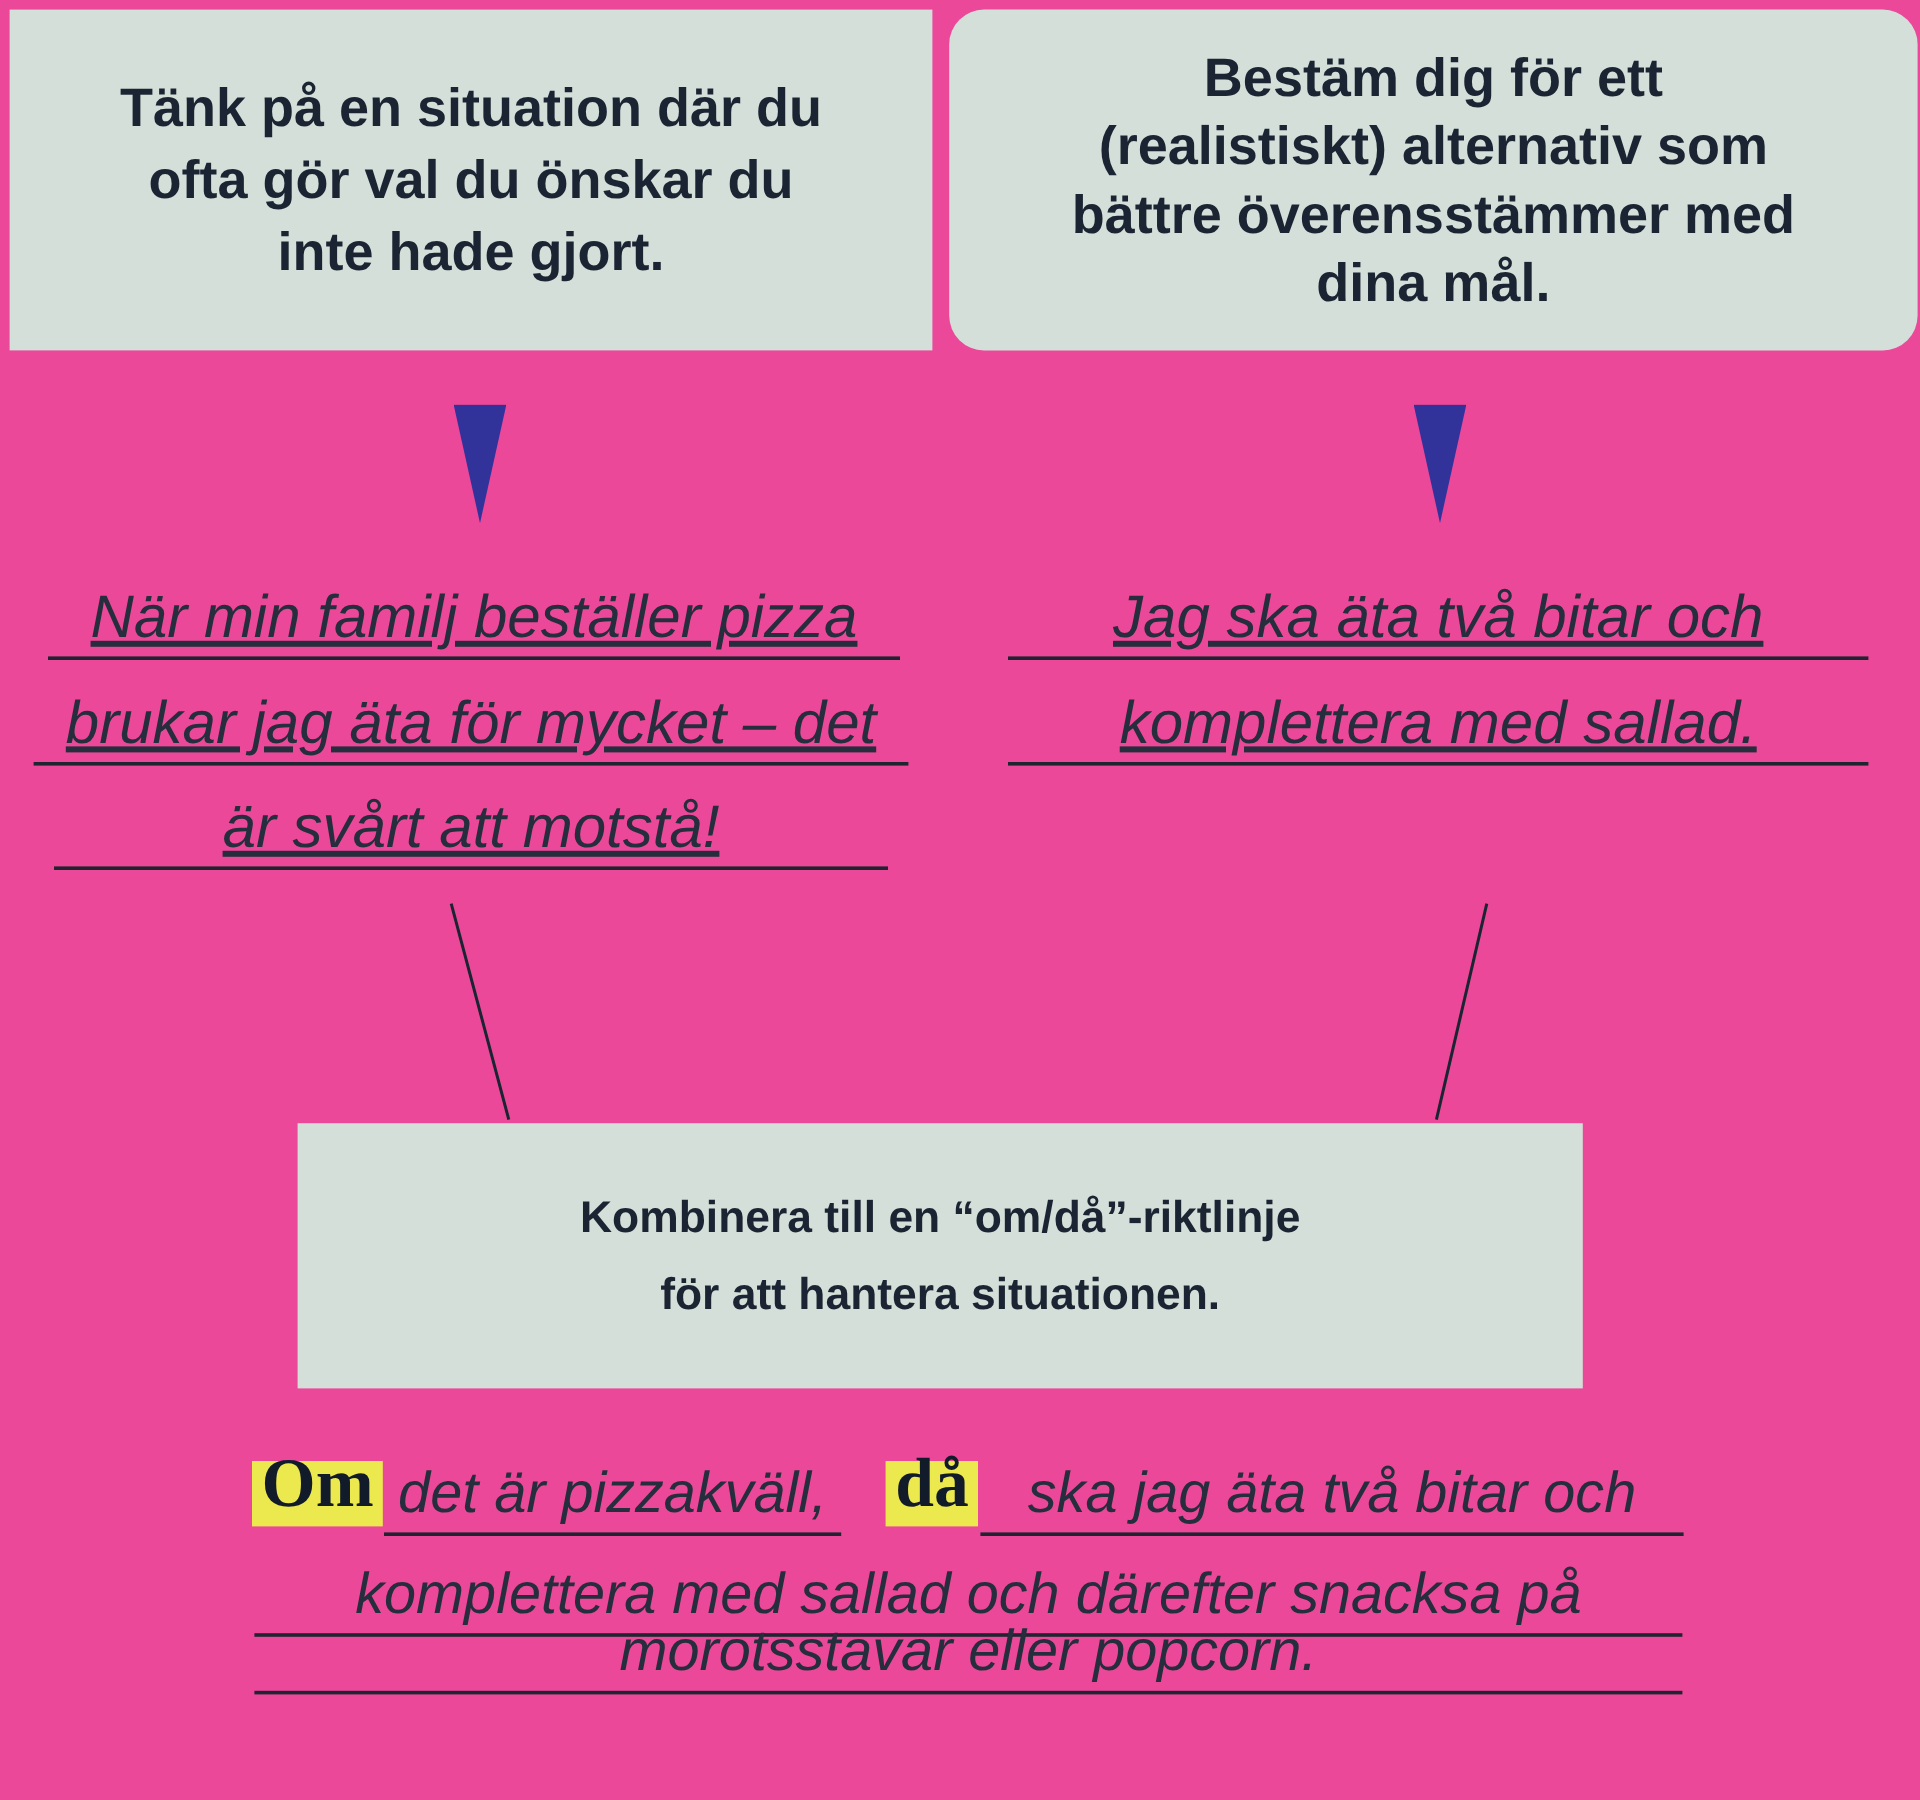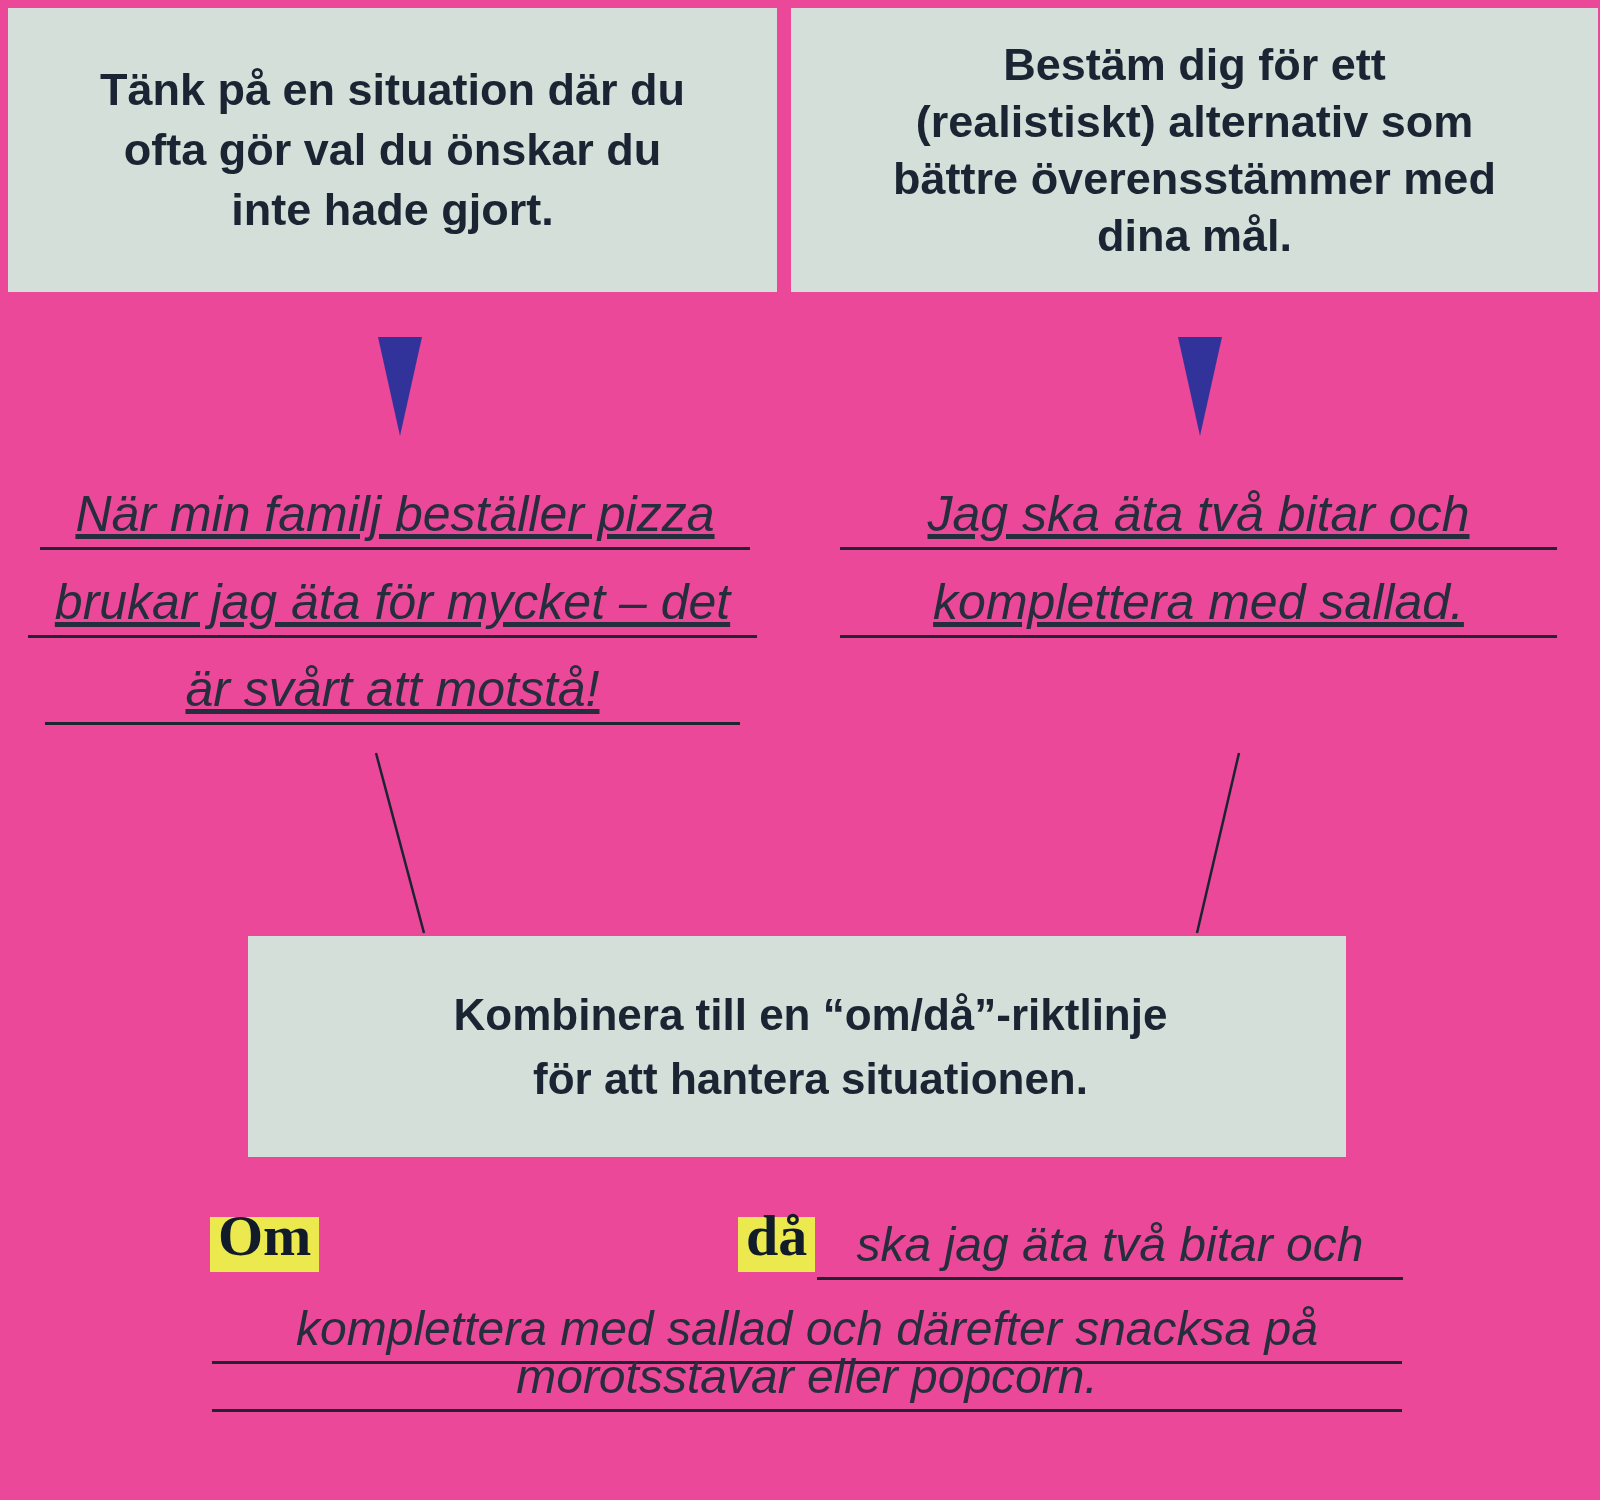--- a/index.html
+++ b/index.html
@@ -7,34 +7,34 @@
     position:relative;width:1600px;height:1500px;background:#ec4899;overflow:hidden;
     font-family:"Liberation Sans", sans-serif;
   }
   .green-box{
     position:absolute;background:#d4dfd9;color:#1b2432;
     display:flex;flex-direction:column;justify-content:center;align-items:center;
     text-align:center;font-weight:700;
   }
   .green-box .bx-line{white-space:nowrap;}
   #top-left-box{left:8px;top:8px;width:769px;height:284px;font-size:45px;line-height:60px;}
-  #top-right-box{left:791px;top:8px;width:807px;height:284px;font-size:45px;line-height:57px;}
+  #top-right-box{left:791px;top:8px;width:807px;height:284px;font-size:45px;line-height:57px;border-radius:29px;}
   .down-arrow{
     position:absolute;width:44px;height:99px;background:#32329b;
     clip-path:polygon(0% 0%, 100% 0%, 50% 100%);
   }
   #arrow-left{left:378px;top:337px;}
   #arrow-right{left:1178px;top:337px;}
   .hand-row{
     position:absolute;height:72px;border-bottom:3px solid #1e2531;
     display:flex;align-items:flex-end;justify-content:center;
     font-style:italic;font-size:50px;color:#262e3d;line-height:66px;white-space:nowrap;text-decoration:underline;
   }
   .connector-svg{position:absolute;left:0;top:0;width:1600px;height:1500px;pointer-events:none;}
-  #combine-box{left:248px;top:936px;width:1071px;height:221px;font-size:44px;line-height:64px;padding-left:27px;}
+  #combine-box{left:248px;top:936px;width:1071px;height:221px;font-size:37px;line-height:64px;}
   .bottom-row{
     position:absolute;height:72px;border-bottom:3px solid #1e2531;
     display:flex;align-items:flex-end;justify-content:center;
     font-style:italic;font-size:48px;color:#262e3d;line-height:64px;white-space:nowrap;
   }
   .keyword{
     position:absolute;font-family:"Liberation Serif", serif;font-weight:700;
     font-size:58px;color:#121b2a;font-style:normal;line-height:72px;
     padding:0 8px;background:linear-gradient(to bottom, transparent 24%, #ece94e 24%, #ece94e 100%);
     white-space:nowrap;
@@ -82,20 +82,23 @@
     <line x1="376" y1="753" x2="424" y2="933" stroke="#1b2432" stroke-width="2.5"></line>
     <line x1="1239" y1="753" x2="1197" y2="933" stroke="#1b2432" stroke-width="2.5"></line>
   </svg>
 
   <div id="combine-box" class="green-box">
     <div class="bx-line">Kombinera till en “om/då”-riktlinje</div>
     <div class="bx-line">för att hantera situationen.</div>
   </div>
 
   <span class="keyword" style="left:210px;top:1200px;">Om</span>
+  <div class="bottom-row" style="left:320px;top:1205px;width:381px;">
+    <span>det är pizzakväll,</span>
+  </div>
   <span class="keyword" style="left:738px;top:1200px;">då</span>
   <div class="bottom-row" style="left:817px;top:1205px;width:586px;">
     <span>ska jag äta två bitar och</span>
   </div>
 
   <div class="bottom-row" style="left:212px;top:1289px;width:1190px;">
     <span>komplettera med sallad och därefter snacksa på</span>
   </div>
   <div class="bottom-row" style="left:212px;top:1337px;width:1190px;">
     <span>morotsstavar eller popcorn.</span>

